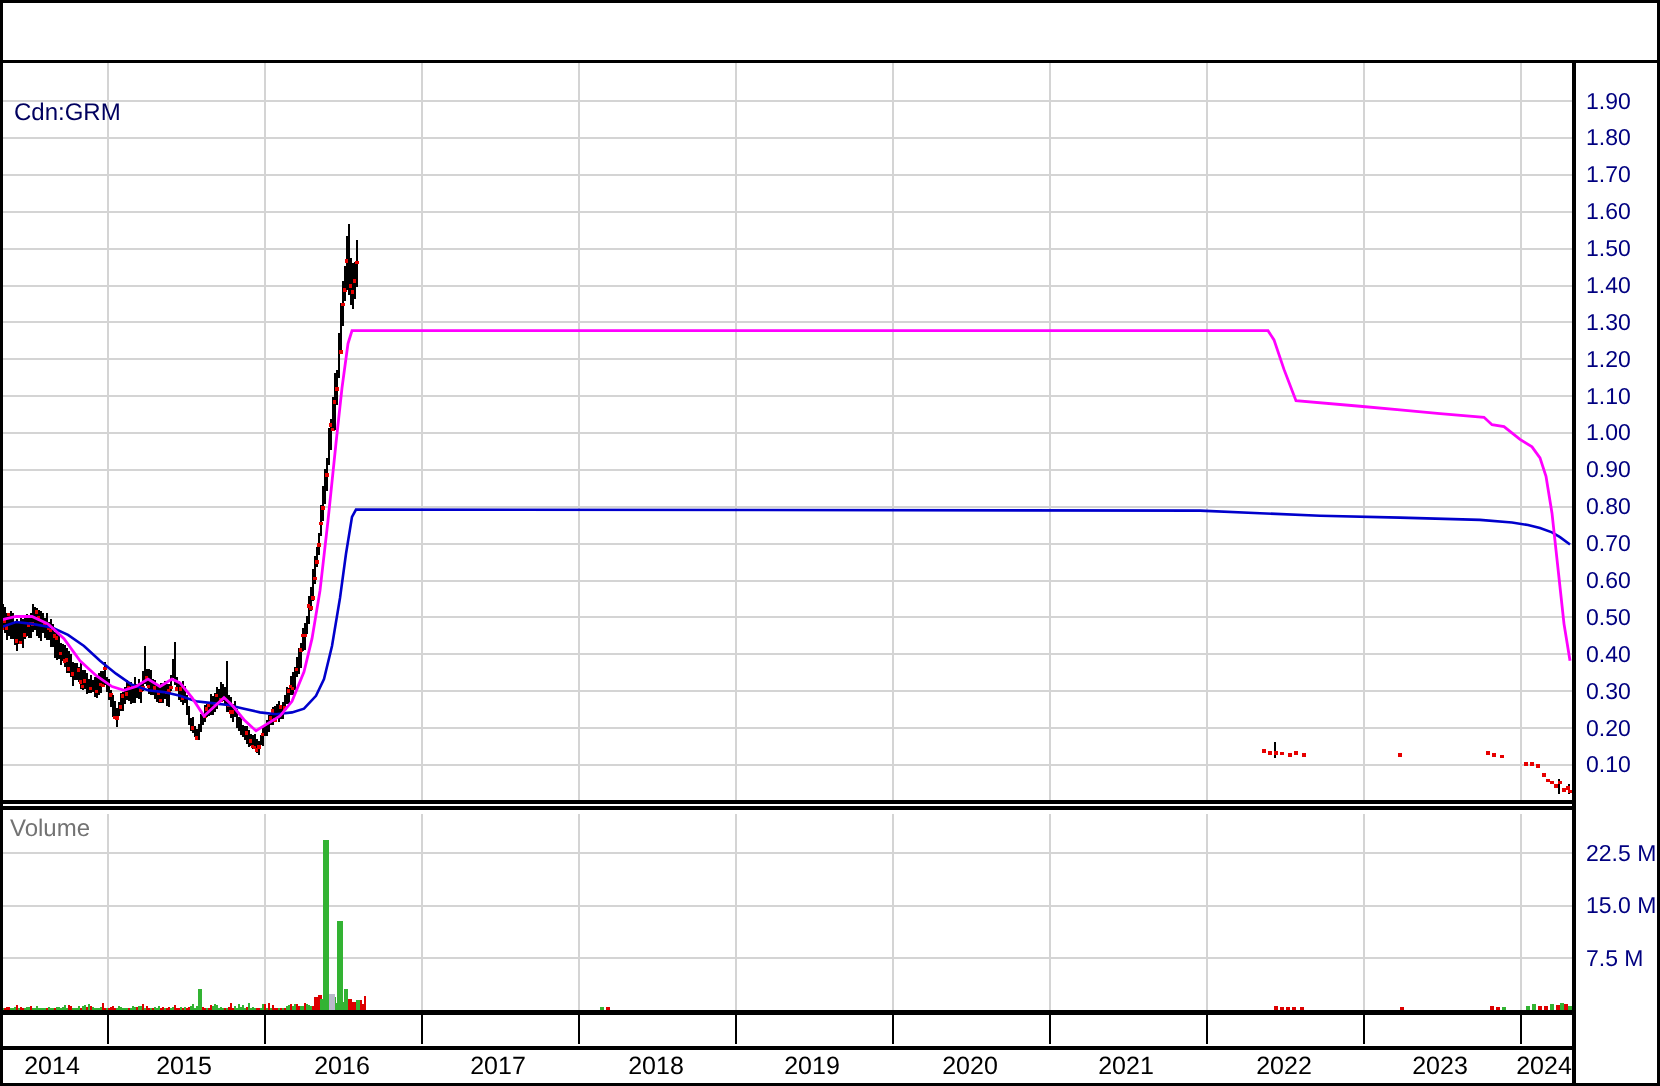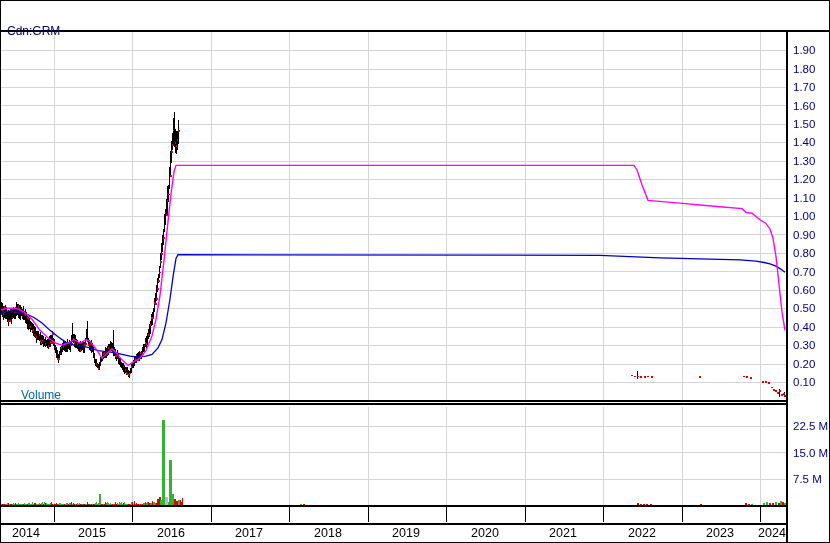--- a/index.html
+++ b/index.html
@@ -2,22 +2,22 @@
 <html><head>
 <meta charset="utf-8">
 <style>
   html,body{margin:0;padding:0;background:#fff;}
   body{width:830px;height:543px;position:relative;overflow:hidden;
        font-family:"Liberation Sans",sans-serif;-webkit-font-smoothing:antialiased;}
   .hdr{position:absolute;left:4px;color:#000;font-size:12.5px;white-space:pre;line-height:14px;}
   #title-line{top:1px;}
   #quote-line{top:15px;}
   .pane-label{position:absolute;font-size:12px;color:#000;}
-  #symbol-label{left:7px;top:24px;color:#00005f;}
-  #volume-label{left:5px;top:388px;color:#0369a1;margin-left:16px;}
+  #symbol-label{left:7px;top:49px;color:#00005f;}
+  #volume-label{left:5px;top:407px;color:#737373;}
   svg{position:absolute;left:0;top:0;}
 </style>
 </head>
 <body>
 
 <div>
   <div class="hdr" id="title-line">Historic Chart for Cdn:GRM by Stockwatch.com 604.687.1500 - (c) 2024</div>
   <div class="hdr" id="quote-line">Mon Apr 29 2024  Op=0.02  Hi=0.02  Lo=0.02  Cl=0.02  Vol=70,000  Year hi=1.55  lo=0.01</div>
   <svg id="chart-svg" width="830" height="543" shape-rendering="crispEdges">
       <g>

